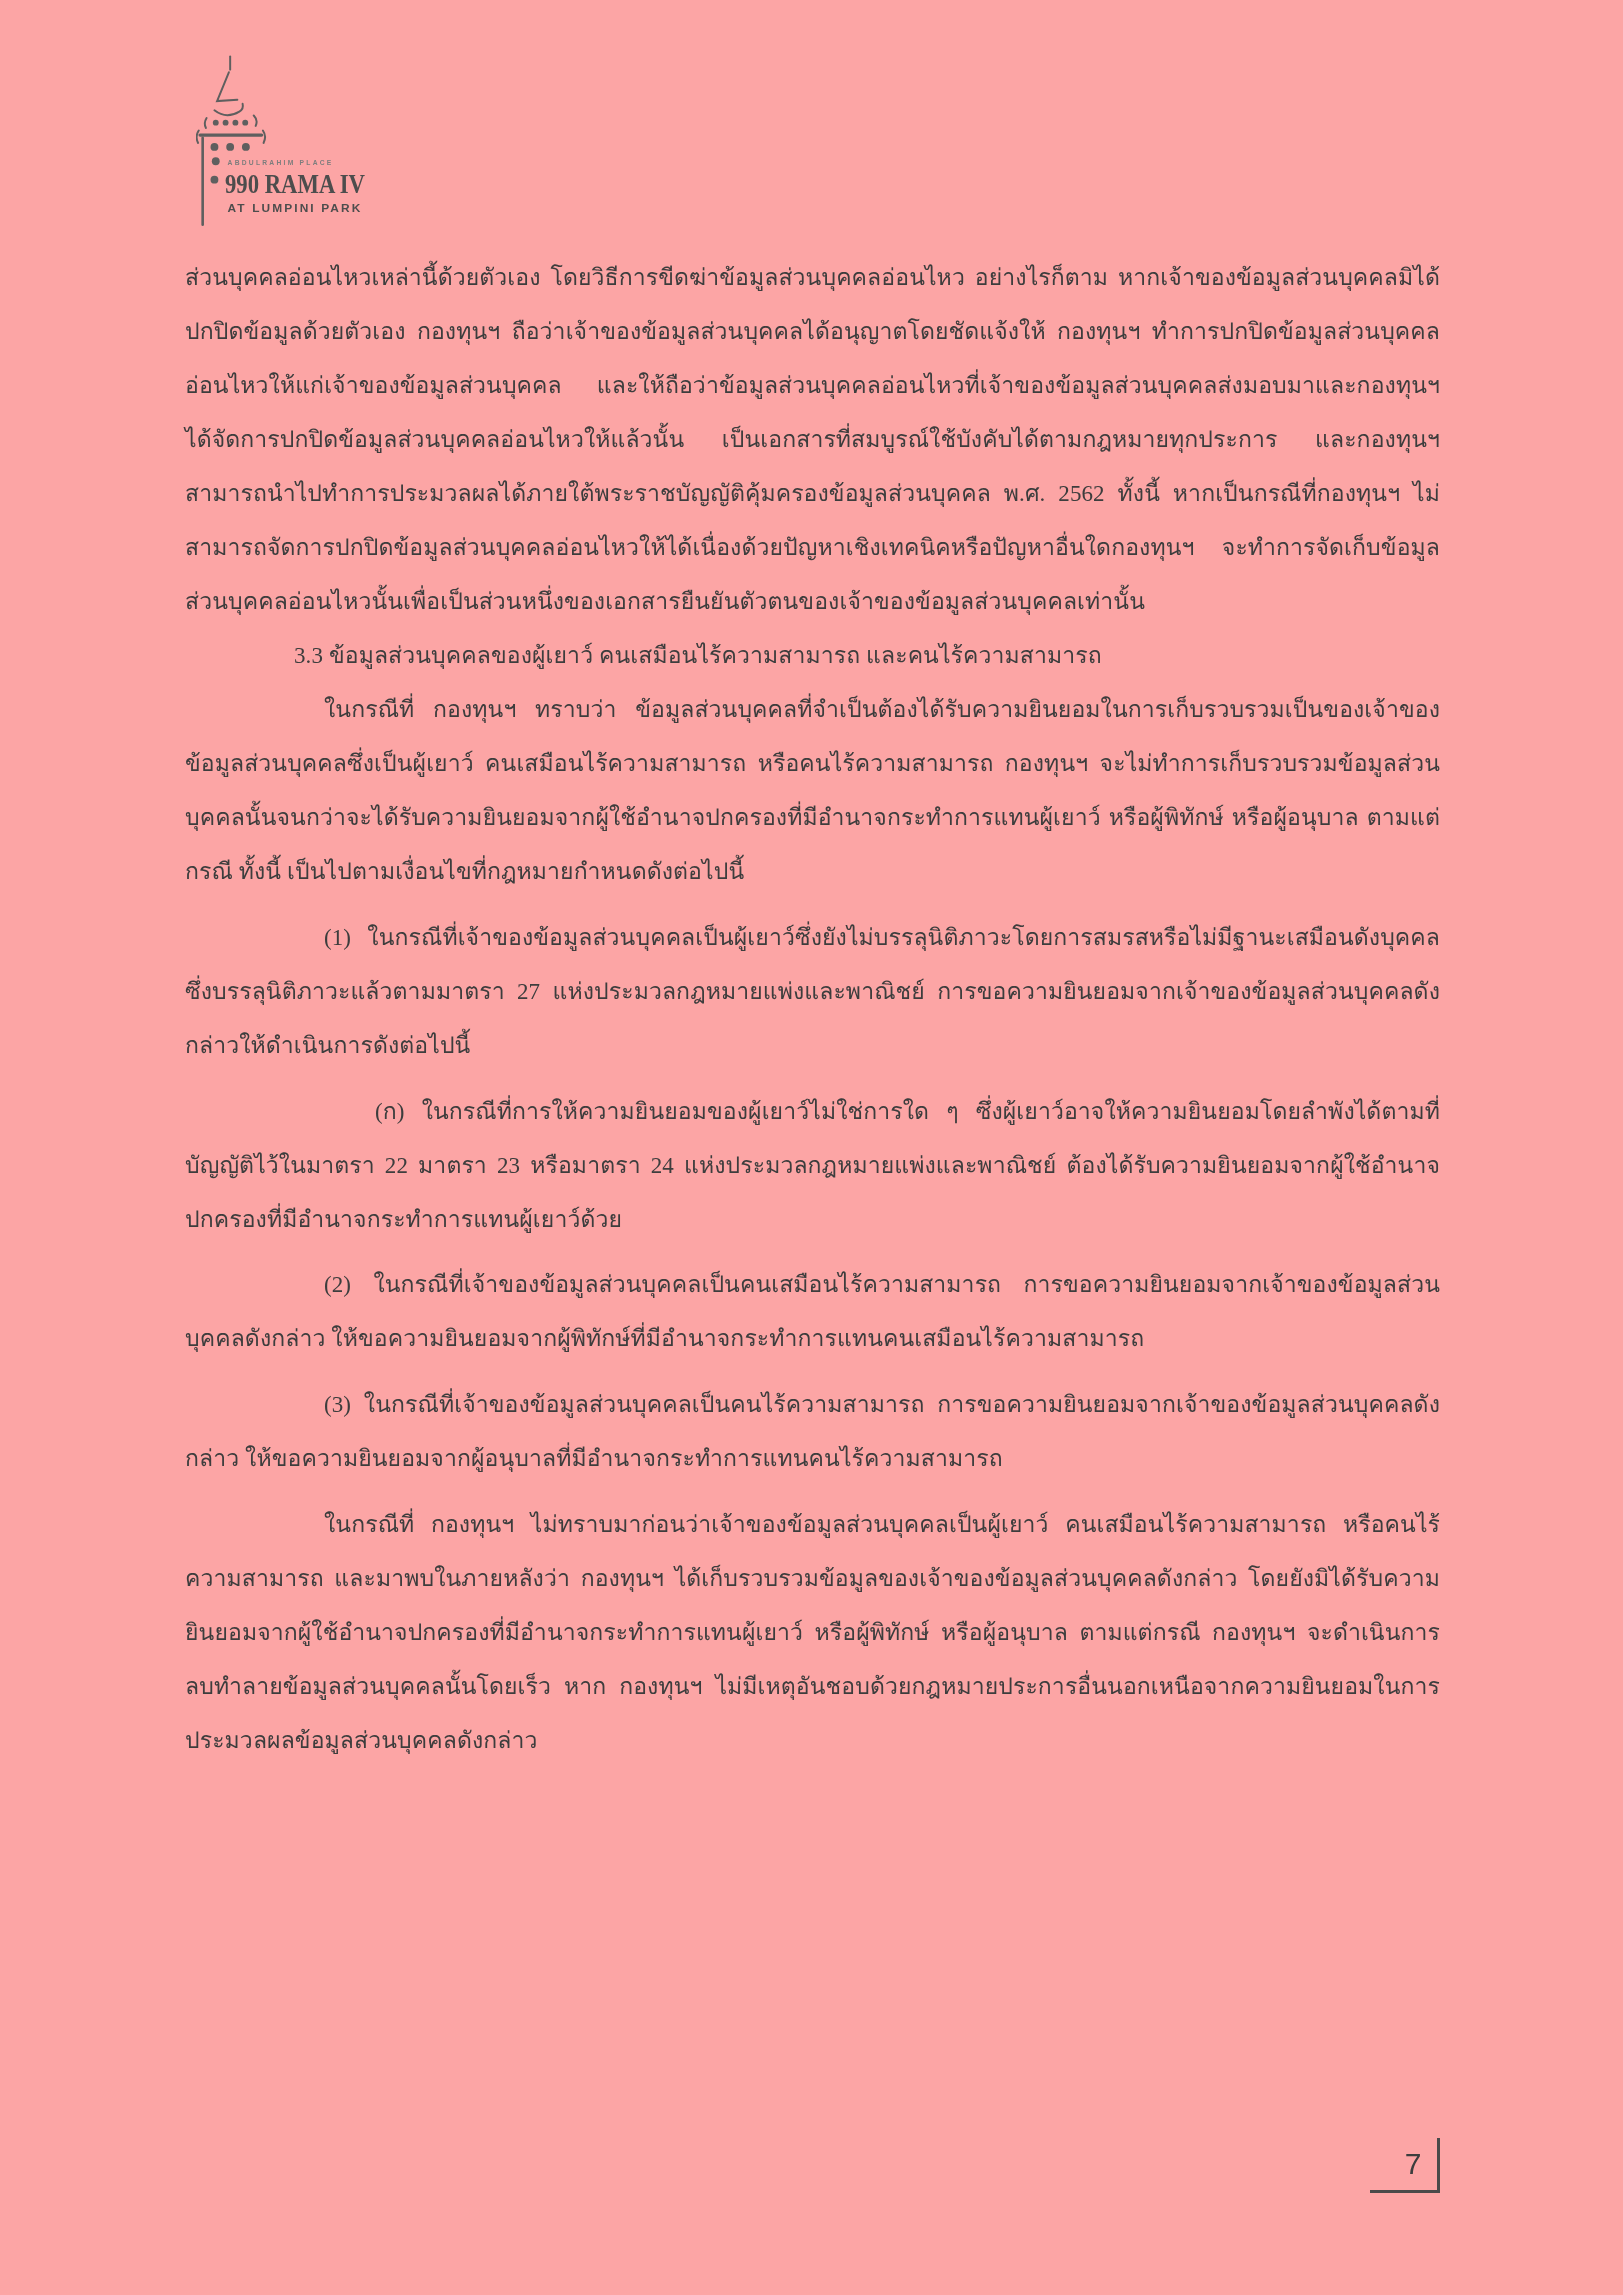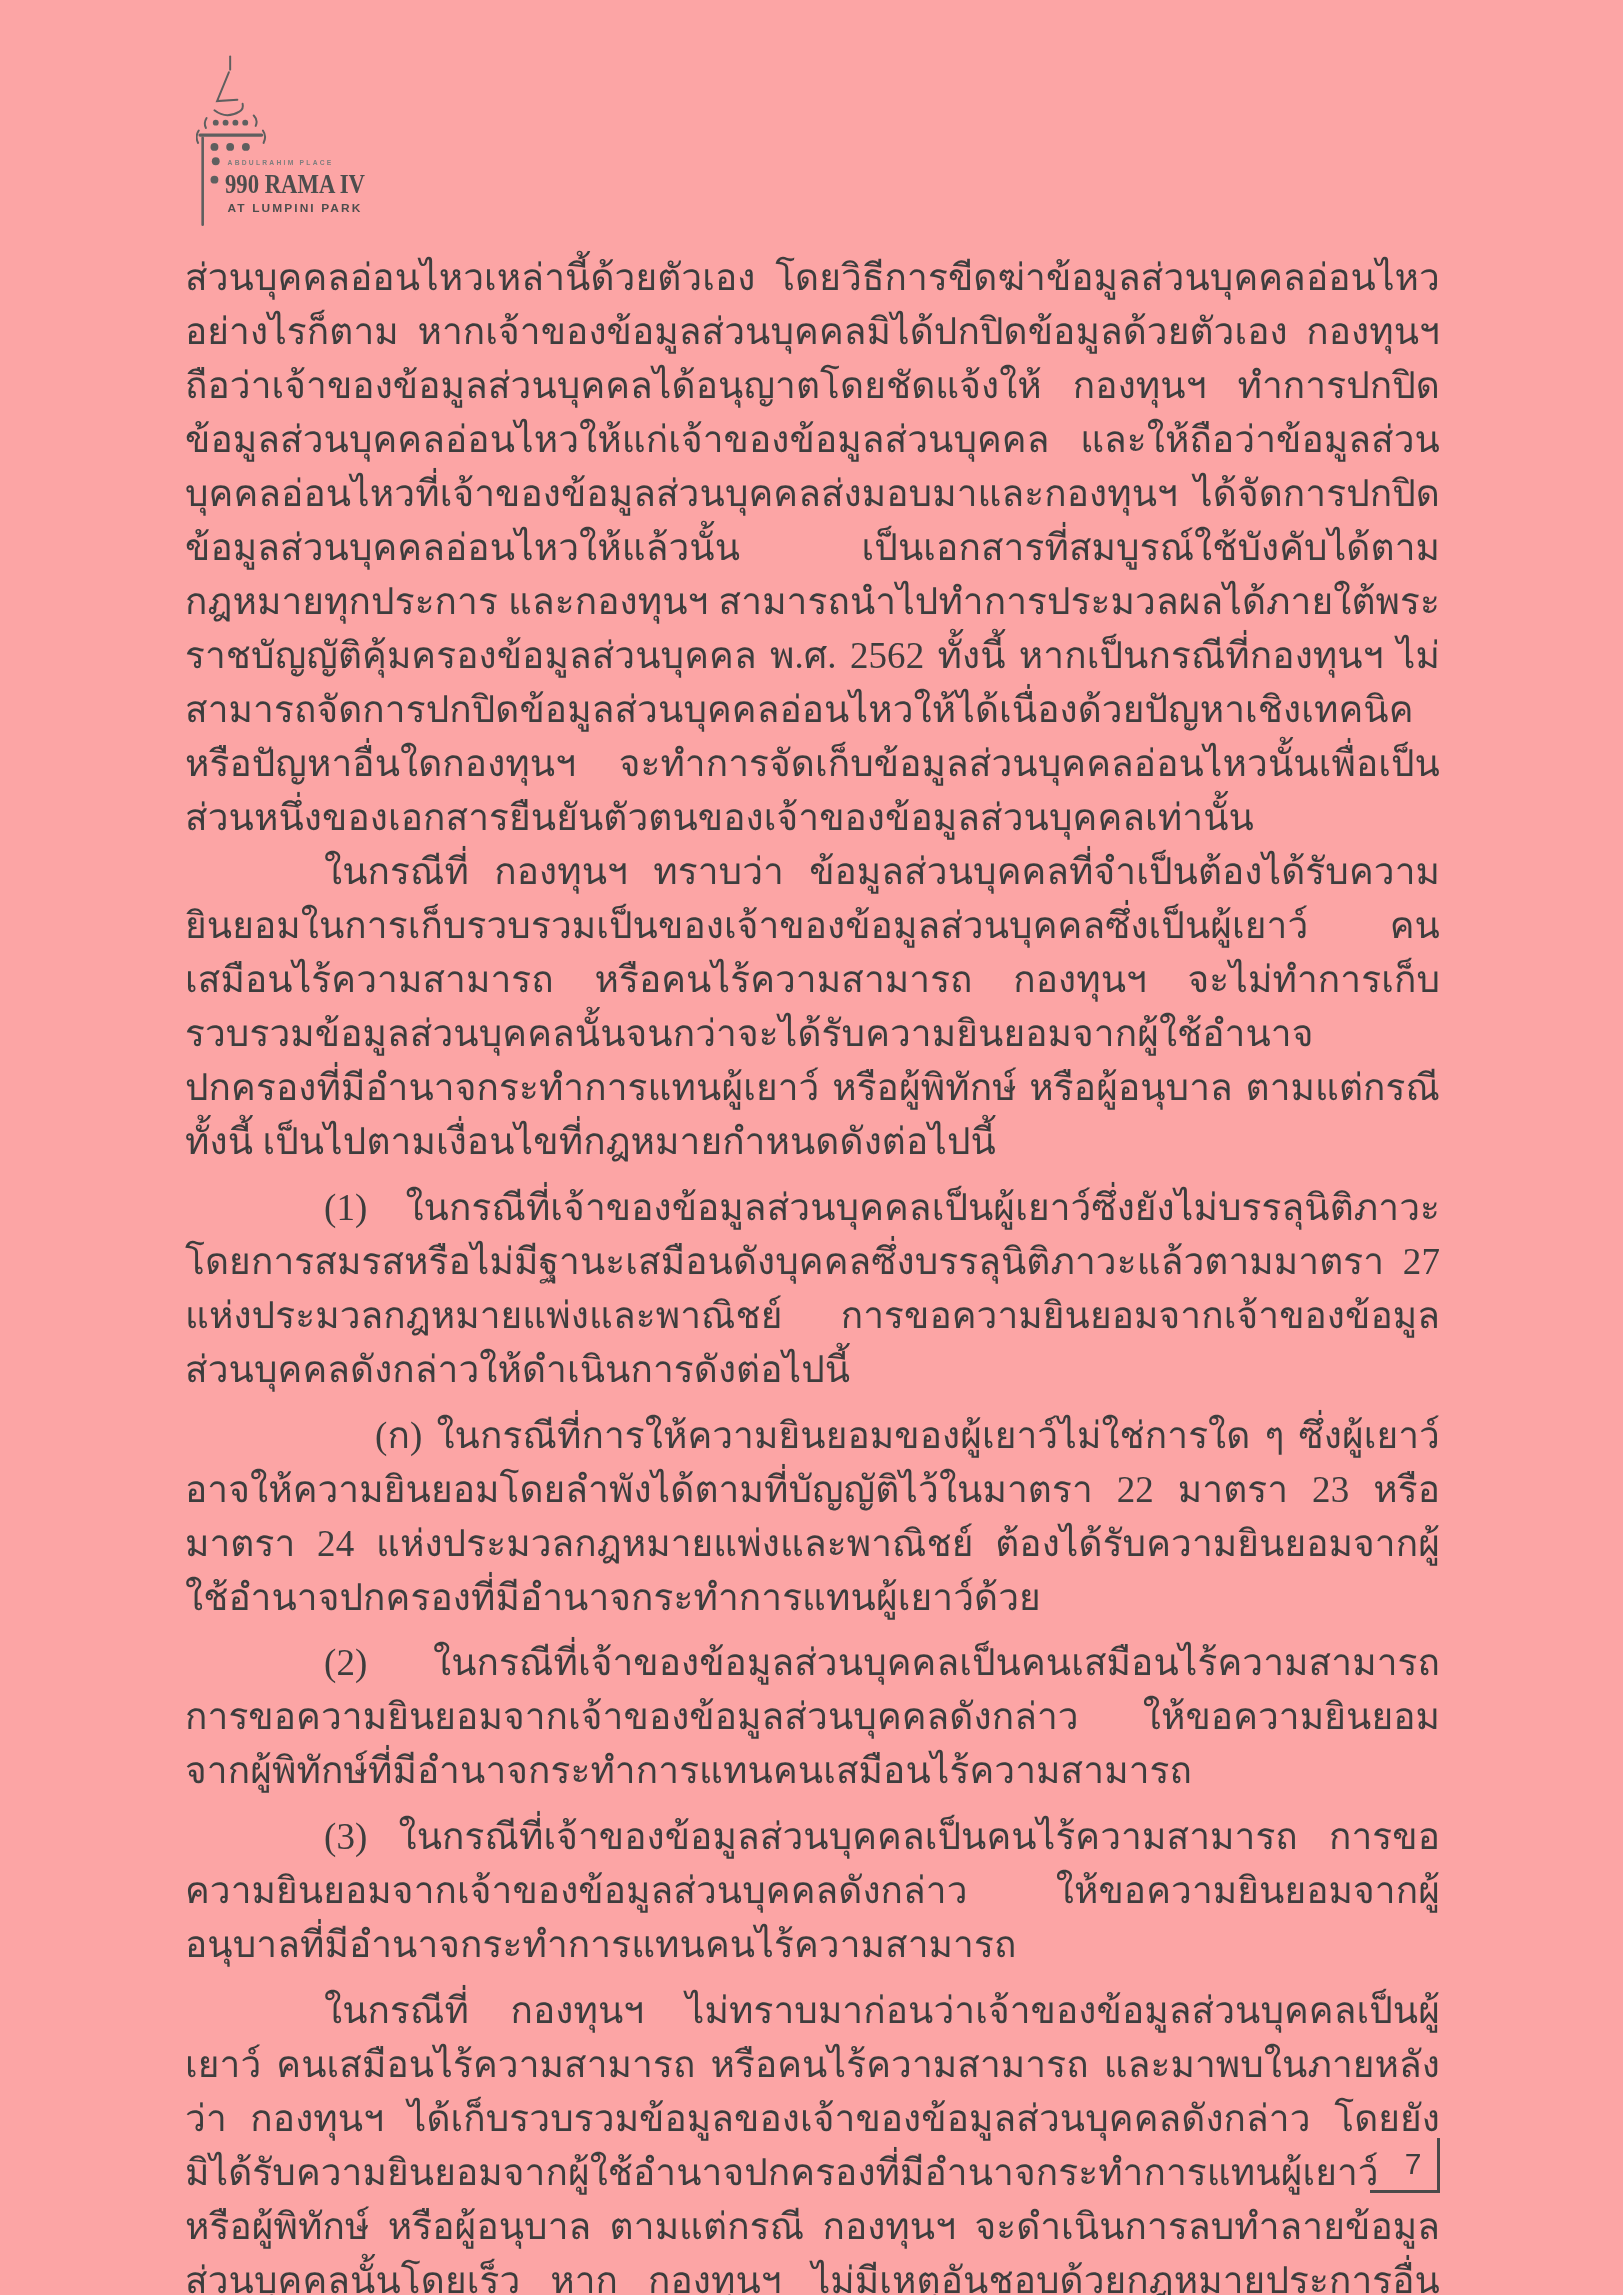--- a/index.html
+++ b/index.html
@@ -12,21 +12,21 @@
 
   
   .logo{position:absolute;left:196px;top:50px;width:177px;height:182px;}
 
   
   .content{
     position:absolute;left:185px;top:251px;width:1255px;
   }
   .para{
     margin:0;
-    font-size:37px;
+    font-size:23px;
     line-height:54px;
     text-align:justify;
     color:#3d3d3d;
     letter-spacing:0.1px;
   }
   .indent-a{text-indent:109px;}
   .indent-b{text-indent:139px;}
   .indent-c{text-indent:190px;}
   .gap-sm{margin-top:11.8px;}
 
@@ -74,20 +74,21 @@
       <circle cx="28" cy="198" r="6"></circle>
     </g>
     <text x="48" y="176" font-size="12" letter-spacing="4" font-weight="bold" fill="#7d7d7d" textLength="162" lengthAdjust="spacingAndGlyphs" font-family="Liberation Sans, sans-serif">ABDULRAHIM PLACE</text>
     <text x="44" y="219" font-size="42" font-weight="600" fill="#4d4d4d" textLength="214" lengthAdjust="spacingAndGlyphs" font-family="Liberation Serif, serif">990 RAMA IV</text>
     <text x="48" y="248" font-size="17" letter-spacing="3" font-weight="bold" fill="#4d4d4d" textLength="206" lengthAdjust="spacingAndGlyphs" font-family="Liberation Sans, sans-serif">AT LUMPINI PARK</text>
   </svg>
 
   <div class="content">
     <p class="para">ส่วนบุคคลอ่อนไหวเหล่านี้ด้วยตัวเอง โดยวิธีการขีดฆ่าข้อมูลส่วนบุคคลอ่อนไหว อย่างไรก็ตาม หากเจ้าของข้อมูลส่วนบุคคลมิได้ปกปิดข้อมูลด้วยตัวเอง กองทุนฯ ถือว่าเจ้าของข้อมูลส่วนบุคคลได้อนุญาตโดยชัดแจ้งให้ กองทุนฯ ทำการปกปิดข้อมูลส่วนบุคคลอ่อนไหวให้แก่เจ้าของข้อมูลส่วนบุคคล และให้ถือว่าข้อมูลส่วนบุคคลอ่อนไหวที่เจ้าของข้อมูลส่วนบุคคลส่งมอบมาและกองทุนฯ ได้จัดการปกปิดข้อมูลส่วนบุคคลอ่อนไหวให้แล้วนั้น เป็นเอกสารที่สมบูรณ์ใช้บังคับได้ตามกฎหมายทุกประการ และกองทุนฯ สามารถนำไปทำการประมวลผลได้ภายใต้พระราชบัญญัติคุ้มครองข้อมูลส่วนบุคคล พ.ศ. 2562 ทั้งนี้ หากเป็นกรณีที่กองทุนฯ ไม่สามารถจัดการปกปิดข้อมูลส่วนบุคคลอ่อนไหวให้ได้เนื่องด้วยปัญหาเชิงเทคนิคหรือปัญหาอื่นใดกองทุนฯ จะทำการจัดเก็บข้อมูลส่วนบุคคลอ่อนไหวนั้นเพื่อเป็นส่วนหนึ่งของเอกสารยืนยันตัวตนของเจ้าของข้อมูลส่วนบุคคลเท่านั้น</p>
 
+    <p class="para indent-a">3.3 ข้อมูลส่วนบุคคลของผู้เยาว์ คนเสมือนไร้ความสามารถ และคนไร้ความสามารถ</p>
 
     <p class="para indent-b">ในกรณีที่ กองทุนฯ ทราบว่า ข้อมูลส่วนบุคคลที่จำเป็นต้องได้รับความยินยอมในการเก็บรวบรวมเป็นของเจ้าของข้อมูลส่วนบุคคลซึ่งเป็นผู้เยาว์ คนเสมือนไร้ความสามารถ หรือคนไร้ความสามารถ กองทุนฯ จะไม่ทำการเก็บรวบรวมข้อมูลส่วนบุคคลนั้นจนกว่าจะได้รับความยินยอมจากผู้ใช้อำนาจปกครองที่มีอำนาจกระทำการแทนผู้เยาว์ หรือผู้พิทักษ์ หรือผู้อนุบาล ตามแต่กรณี ทั้งนี้ เป็นไปตามเงื่อนไขที่กฎหมายกำหนดดังต่อไปนี้</p>
 
     <p class="para indent-b gap-sm">(1) ในกรณีที่เจ้าของข้อมูลส่วนบุคคลเป็นผู้เยาว์ซึ่งยังไม่บรรลุนิติภาวะโดยการสมรสหรือไม่มีฐานะเสมือนดังบุคคลซึ่งบรรลุนิติภาวะแล้วตามมาตรา 27 แห่งประมวลกฎหมายแพ่งและพาณิชย์ การขอความยินยอมจากเจ้าของข้อมูลส่วนบุคคลดังกล่าวให้ดำเนินการดังต่อไปนี้</p>
 
     <p class="para indent-c gap-sm">(ก) ในกรณีที่การให้ความยินยอมของผู้เยาว์ไม่ใช่การใด ๆ ซึ่งผู้เยาว์อาจให้ความยินยอมโดยลำพังได้ตามที่บัญญัติไว้ในมาตรา 22 มาตรา 23 หรือมาตรา 24 แห่งประมวลกฎหมายแพ่งและพาณิชย์ ต้องได้รับความยินยอมจากผู้ใช้อำนาจปกครองที่มีอำนาจกระทำการแทนผู้เยาว์ด้วย</p>
 
 
     <p class="para indent-b gap-sm">(2) ในกรณีที่เจ้าของข้อมูลส่วนบุคคลเป็นคนเสมือนไร้ความสามารถ การขอความยินยอมจากเจ้าของข้อมูลส่วนบุคคลดังกล่าว ให้ขอความยินยอมจากผู้พิทักษ์ที่มีอำนาจกระทำการแทนคนเสมือนไร้ความสามารถ</p>
 

